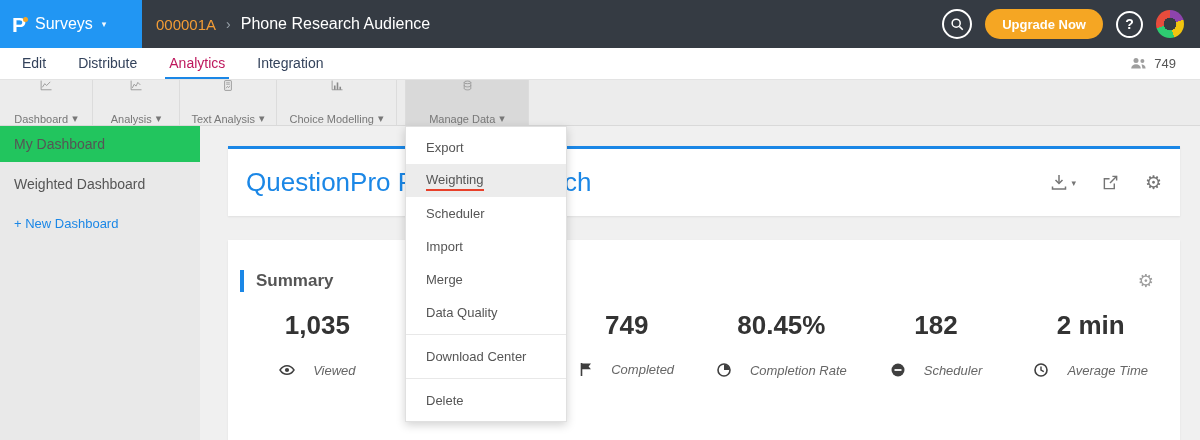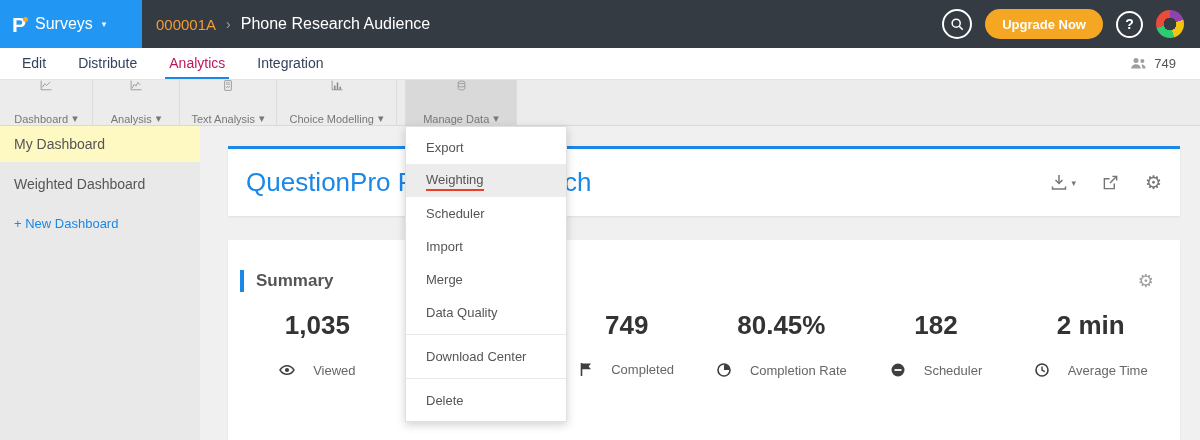--- a/index.html
+++ b/index.html
@@ -36,46 +36,46 @@
 
   
   .toolbar { height: 46px; background: #ececec; border-bottom: 1px solid #d9d9d9; display: flex; align-items: stretch; }
   .tool-item { display: flex; flex-direction: column; align-items: center; justify-content: center; gap: 21px; border-right: 1px solid #dcdcdc; cursor: pointer; }
   .tool-label { font-size: 11px; color: #777; display: flex; align-items: center; gap: 4px; white-space: nowrap; }
   .tool-item.active { background: #d9d9d9; }
   .ti-dashboard { width: 93px; }
   .ti-analysis  { width: 87px; }
   .ti-text      { width: 97px; }
   .ti-choice    { width: 120px; }
-  .ti-manage    { width: 112px; margin-left: 8px; border-left: 1px solid #dcdcdc; }
+  .ti-manage    { width: 124px; margin-left: 8px; border-left: 1px solid #dcdcdc; }
 
   
   .body-row { display: flex; height: 314px; }
   .sidebar { width: 200px; background: #e9e9e9; padding-top: 0; }
   .side-item { height: 36px; display: flex; align-items: center; padding-left: 14px; font-size: 14px; color: #555; cursor: pointer; }
-  .side-item.active { background: #fef9c3; }
+  .side-item.active { background: #22c55e; }
   .side-item + .side-item { margin-top: 4px; }
   .new-dash { margin-top: 14px; padding-left: 14px; font-size: 13px; color: #1b87e6; cursor: pointer; }
 
   .main { flex: 1; padding: 20px 20px 0 28px; background: #f0f0f0; }
   .title-card { background: #fff; border-top: 3px solid #1b87e6; height: 70px; display: flex; align-items: center; padding: 0 18px; box-shadow: 0 1px 2px rgba(0,0,0,.07); }
   .dash-title { color: #1b87e6; font-size: 26px; font-weight: 500; }
   .title-actions { margin-left: auto; display: flex; align-items: center; gap: 26px; color: #757575; }
   .action { display: flex; align-items: center; gap: 3px; cursor: pointer; color: #757575; }
   .gear-glyph { font-size: 19px; color: #757575; line-height: 1; }
 
   .summary-card { background: #fff; margin-top: 24px; height: 230px; padding: 30px 12px 0; box-shadow: 0 1px 2px rgba(0,0,0,.07); }
   .summary-head { display: flex; align-items: center; height: 22px; }
   .accent-bar { width: 4px; height: 22px; background: #1b87e6; margin-right: 12px; }
   .summary-title { font-size: 17px; color: #555; font-weight: 700; }
   .summary-gear { margin-left: auto; padding-right: 14px; font-size: 18px; color: #9e9e9e; cursor: pointer; line-height: 1; }
   .stats { display: grid; grid-template-columns: repeat(6, 1fr); margin-top: 20px; }
   .stat { text-align: center; }
   .stat-value { font-size: 26px; font-weight: 700; color: #333; line-height: 26px; }
-  .stat-label { margin-top: 24px; display: flex; align-items: center; justify-content: center; gap: 18px; font-size: 13px; color: #666; }
+  .stat-label { margin-top: 24px; display: flex; align-items: center; justify-content: center; gap: 18px; font-size: 13px; color: #666; font-style: italic; }
 
   
   .dropdown { position: absolute; left: 405px; top: 126px; width: 162px; background: #fff; border: 1px solid #e0e0e0; box-shadow: 0 3px 9px rgba(0,0,0,.18); padding: 4px 0; z-index: 100; }
   .menu-item { height: 33px; line-height: 33px; padding-left: 20px; font-size: 13px; color: #555; cursor: pointer; }
   .menu-item.active { background: #ececec; }
   .menu-item.active .red-underline { display: inline-block; line-height: 16px; border-bottom: 2px solid #e8402a; padding-bottom: 1px; vertical-align: middle; }
   .menu-divider { border-top: 1px solid #e8e8e8; margin: 5px 0; }
 
   svg { display: block; }
 </style>

